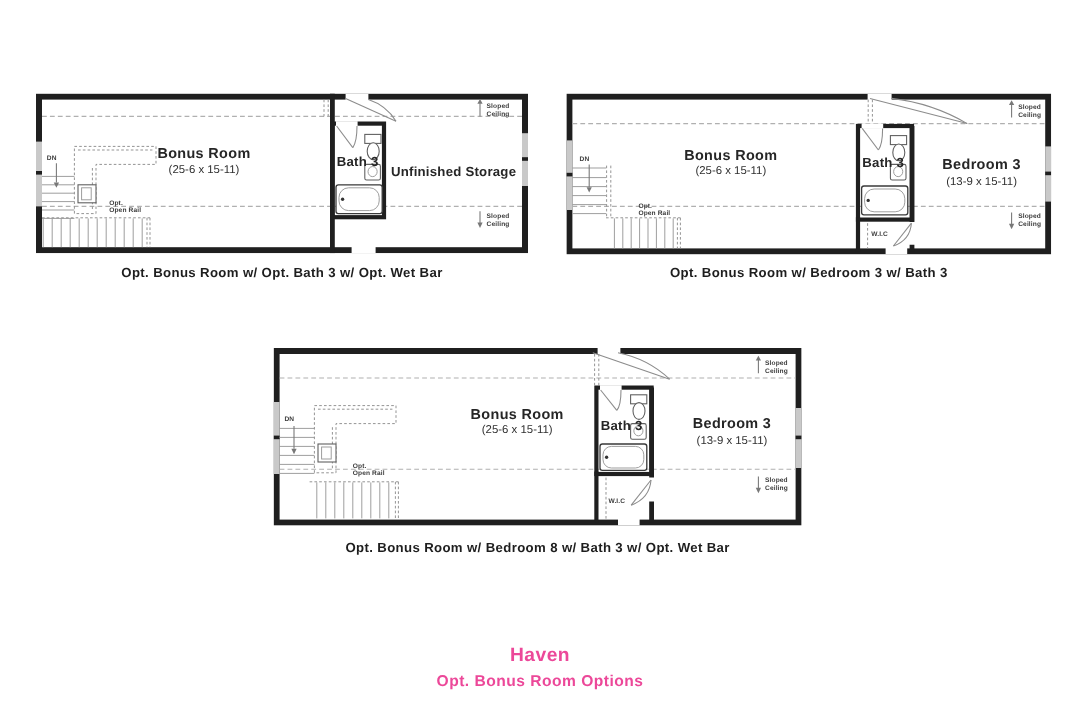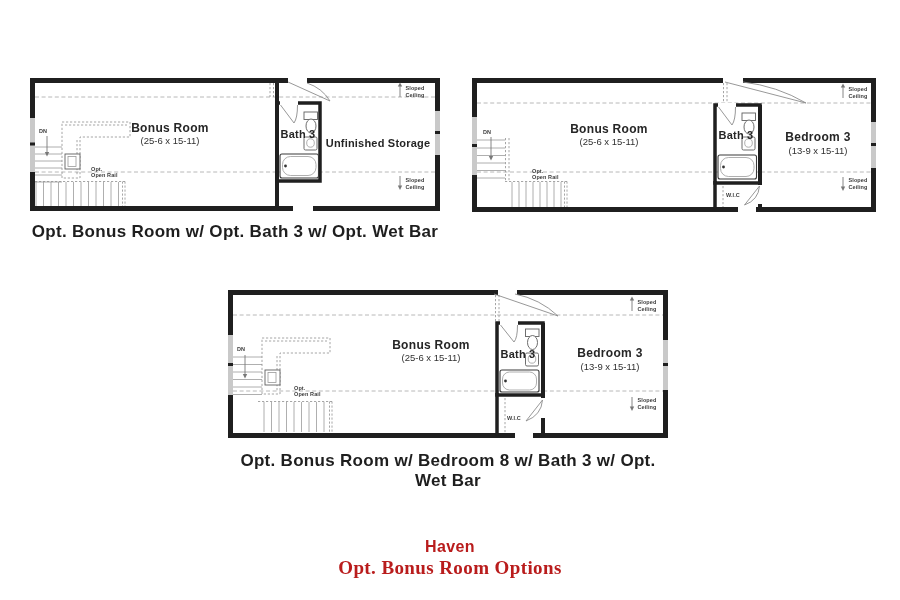--- a/index.html
+++ b/index.html
@@ -1,23 +1,23 @@
 <!DOCTYPE html>
 <html><head>
 <meta charset="utf-8">
 <style>
   html,body{margin:0;padding:0;background:#fff;}
   body{width:900px;height:600px;overflow:hidden;font-family:"Liberation Sans",sans-serif;}
   .sheet{position:relative;width:900px;height:600px;background:#fff;}
   .plan{position:absolute;text-decoration:underline;}
   .plan svg{display:block;}
-  .caption{position:absolute;text-align:center;font-size:17px;font-weight:600;color:#1e1e1e;letter-spacing:.3px;}
-  .title-block{position:absolute;left:0;top:536px;width:900px;text-align:center;color:#b91c1c;}
+  .caption{position:absolute;text-align:center;font-size:11px;font-weight:600;color:#1e1e1e;letter-spacing:.3px;}
+  .title-block{position:absolute;left:0;top:536px;width:900px;text-align:center;color:#ec4899;}
   .title-line1{font-size:16px;font-weight:700;letter-spacing:.4px;line-height:21px;}
-  .title-line2{font-size:19px;font-weight:700;letter-spacing:.4px;line-height:22px;font-family:Liberation Serif, serif;}
+  .title-line2{font-size:13px;font-weight:700;letter-spacing:.4px;line-height:22px;}
   
   .wall{stroke:#1f1f1f;fill:none;}
   .w5{stroke-width:5;}
   .w4{stroke-width:4;}
   .w35{stroke-width:3.5;}
   .thin{stroke:#9a9a9a;stroke-width:.8;fill:none;}
   .door{stroke:#8c8c8c;stroke-width:.9;fill:none;}
   .dash{stroke:#b0b0b0;stroke-width:.9;fill:none;stroke-dasharray:4 2.6;}
   .dash2{stroke:#8f8f8f;stroke-width:.8;fill:none;stroke-dasharray:2.2 1.8;}
   .fix{stroke:#5f5f5f;stroke-width:.9;fill:#fff;}
@@ -201,20 +201,21 @@
       <g>
         <text class="room" x="137" y="55">Bonus Room</text>
         <text class="dims" x="137" y="67">(25-6 x 15-11)</text>
         <text class="room-sm" x="264" y="61">Bath 3</text>
         <text class="room" x="346" y="63">Bedroom 3</text>
         <text class="dims" x="346" y="76">(13-9 x 15-11)</text>
         <text class="tiny" x="254" y="119">W.I.C</text>
       </g>
     </svg>
   </div>
+  <div class="caption" style="left:472px;top:222px;width:404px">Opt. Bonus Room w/ Bedroom 3 w/ Bath 3</div>
 
   <div class="plan" style="left:228px;top:290px;width:440px;height:148px">
     <svg width="440" height="148" viewBox="0 0 440 148">
       <g>
         <rect class="wall w5" x="2.5" y="2.5" width="435" height="143" fill="#fff"></rect>
         <rect x="270" y="0" width="19" height="5.6" fill="#fff"></rect>
         <rect x="287" y="142.4" width="18" height="5.6" fill="#fff"></rect>
       </g>
       <g>
         <rect x="0" y="45" width="5" height="60" fill="#c9c9c9"></rect>

